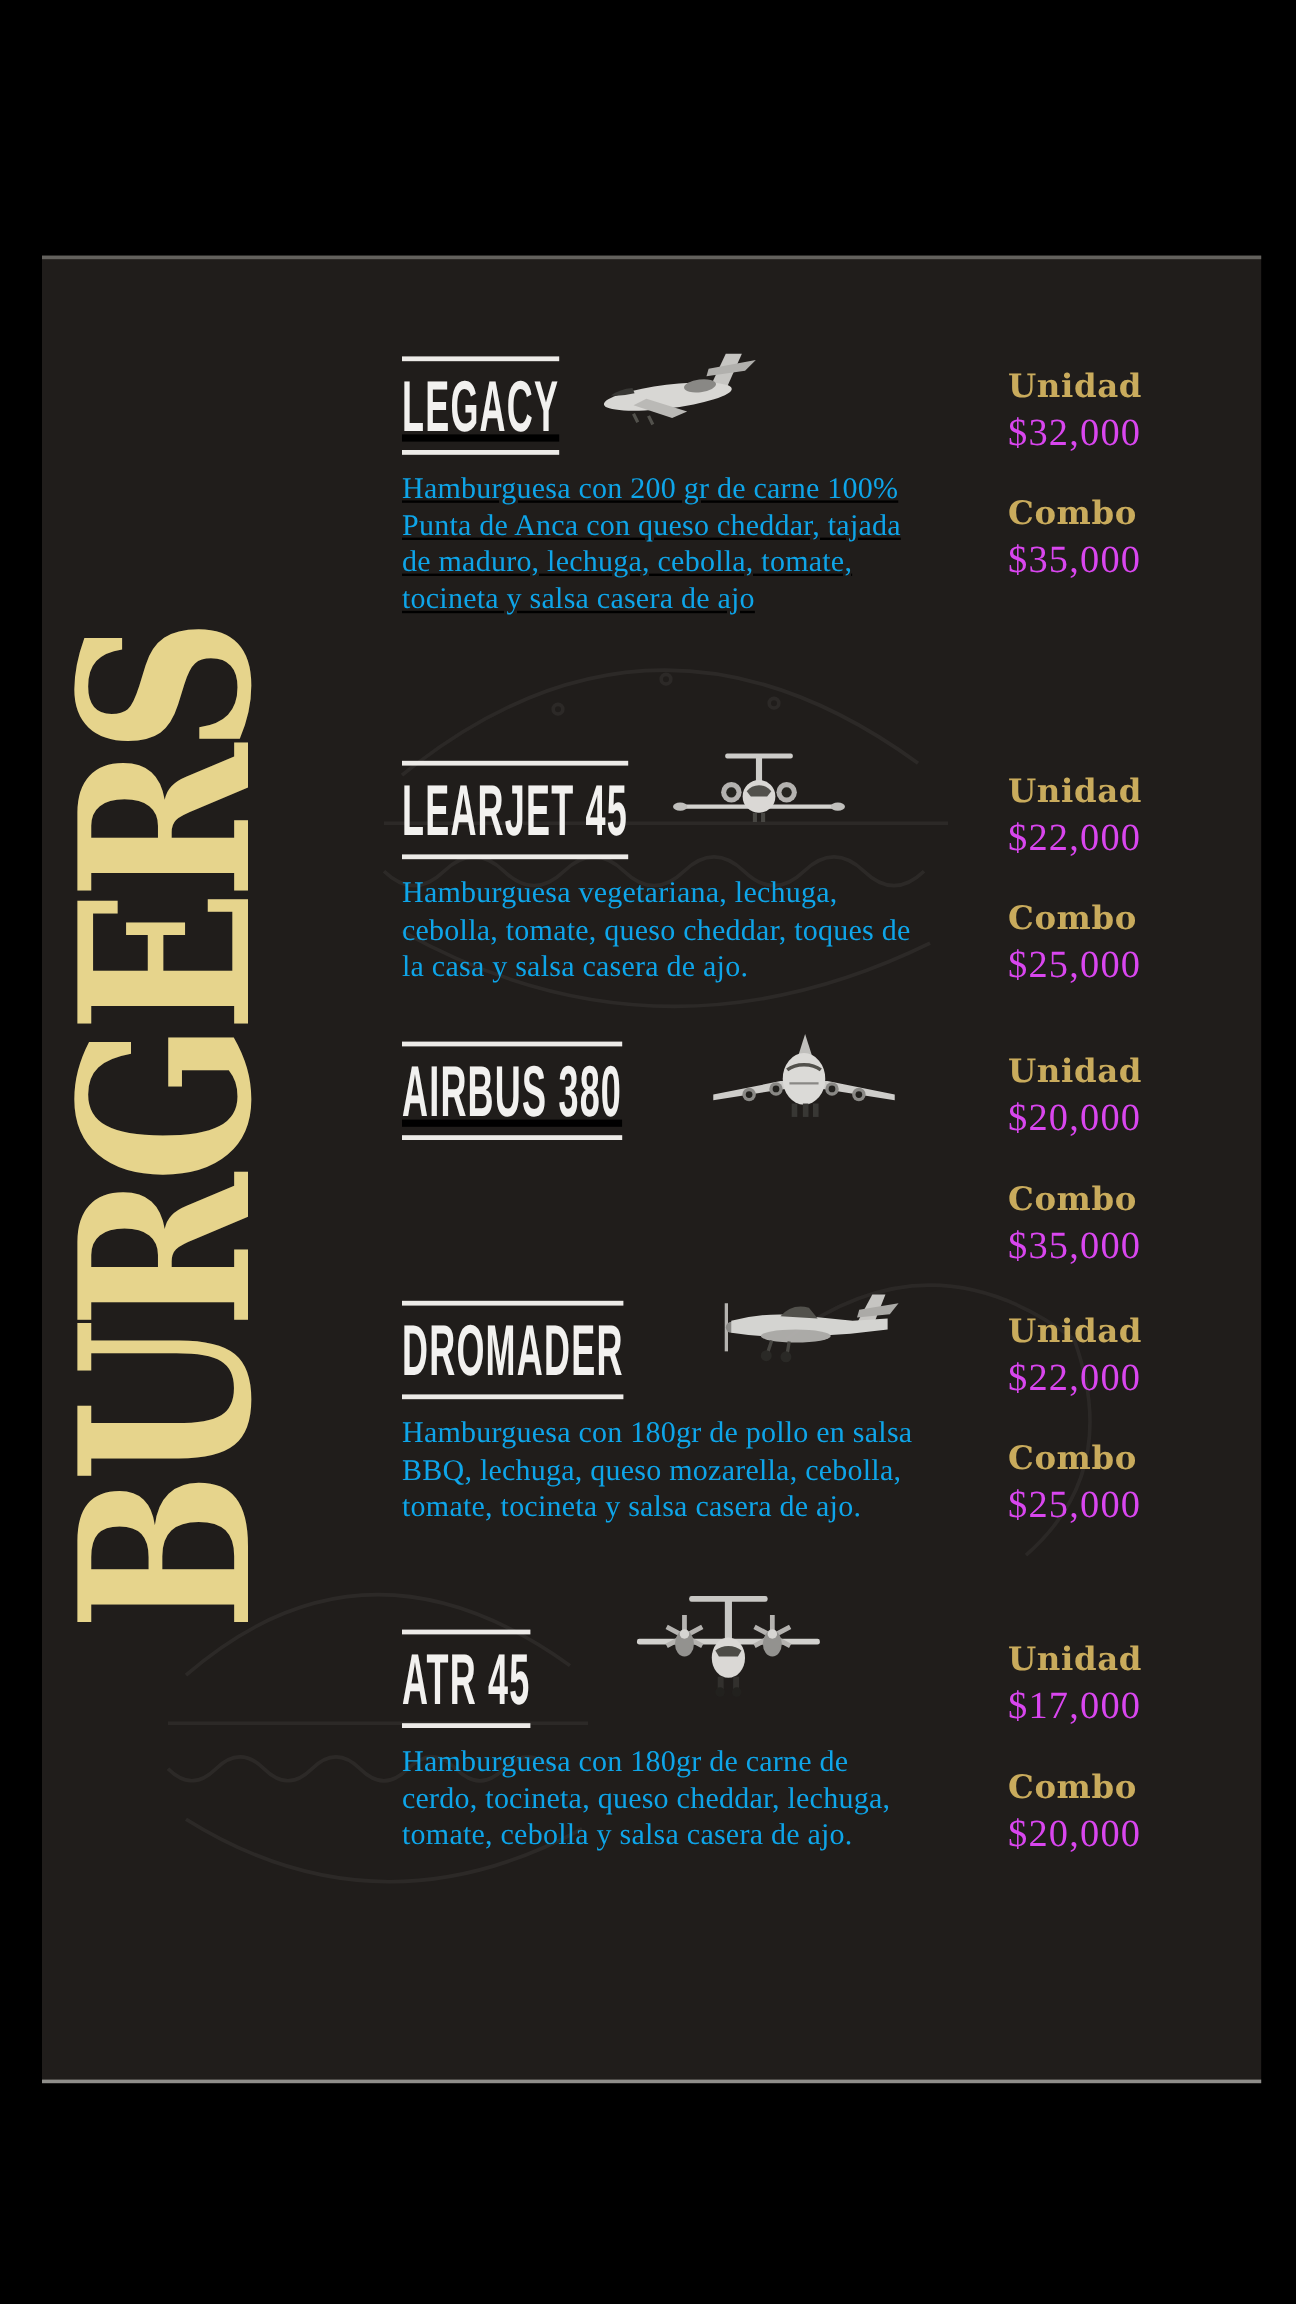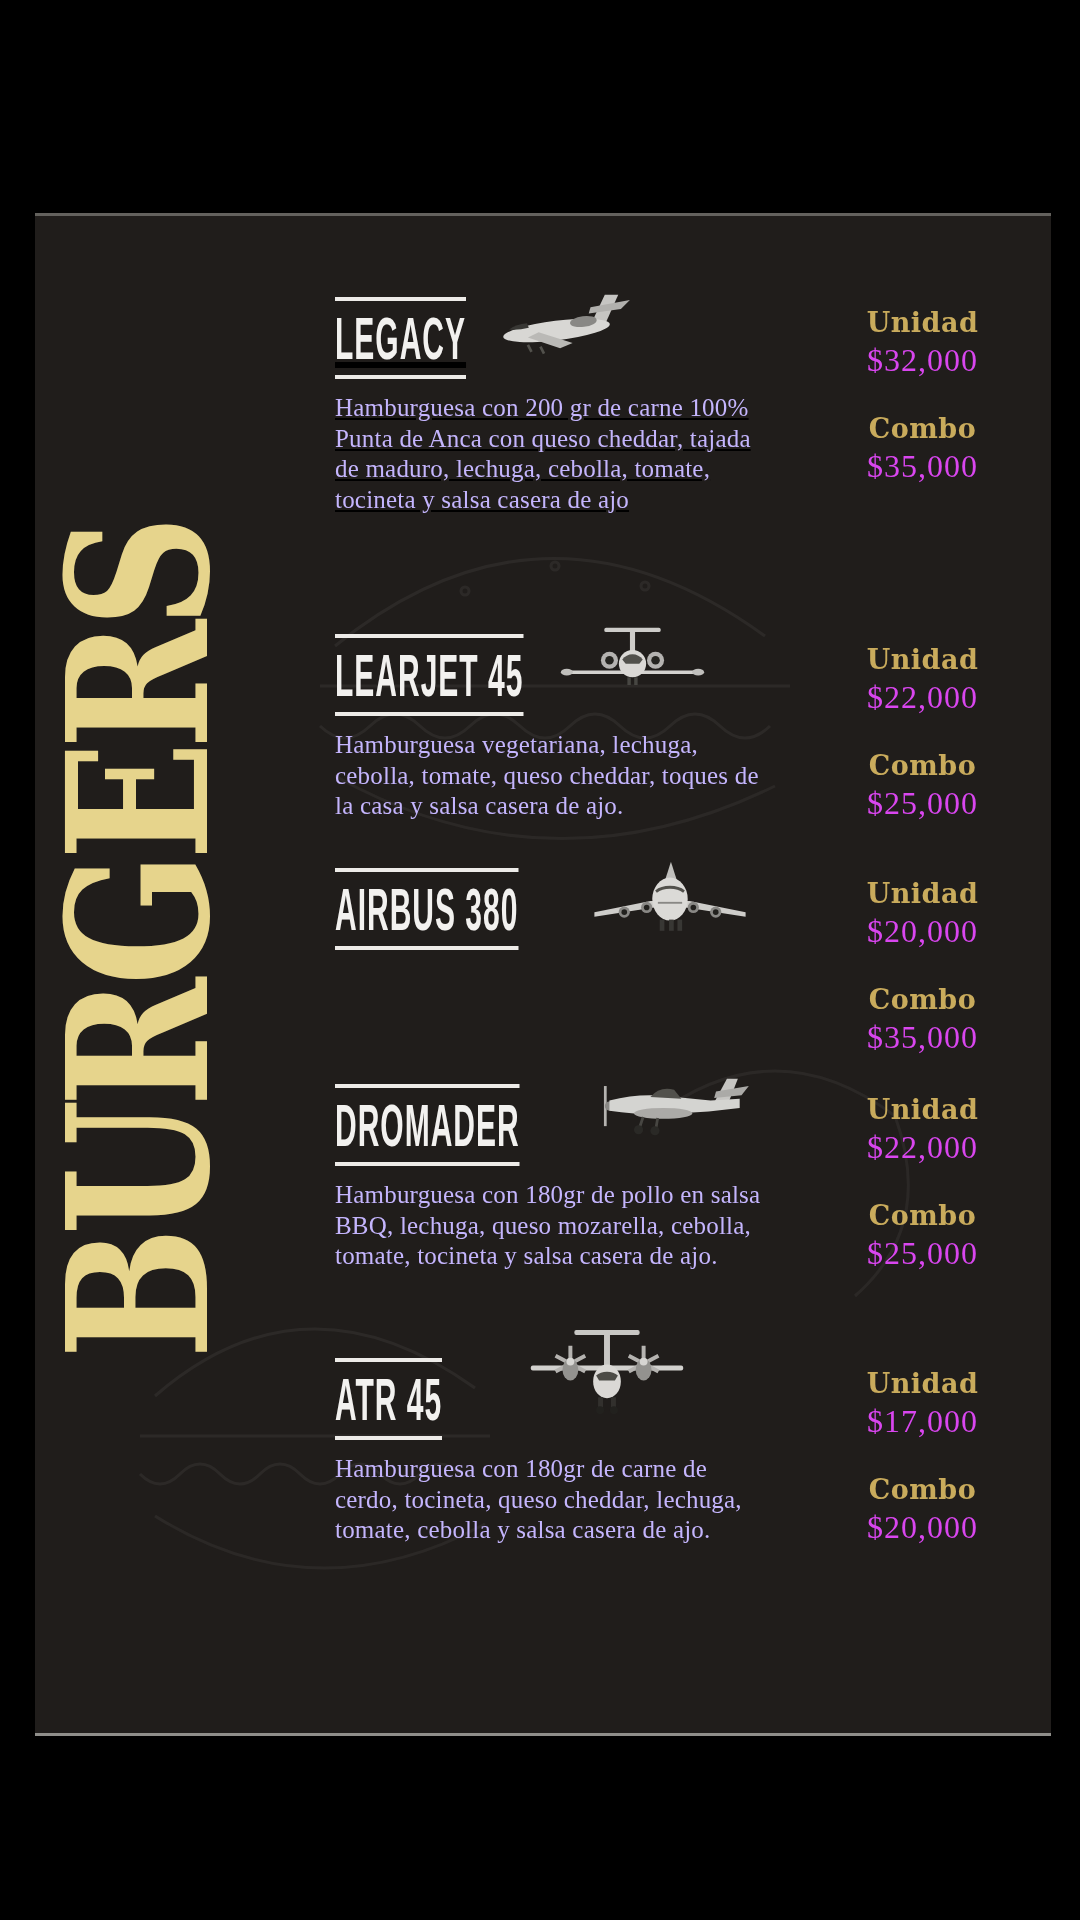--- a/index.html
+++ b/index.html
@@ -11,32 +11,32 @@
   .watermark{position:absolute;inset:0;pointer-events:none;}
 
   
   .vertical-title{position:absolute;left:6px;top:300px;width:196px;height:850px;
         writing-mode:vertical-rl;transform:rotate(180deg) scaleX(1.25);transform-origin:50% 50%;
         font-family:"DejaVu Serif",serif;font-weight:700;font-size:156px;letter-spacing:-8px;
         line-height:196px;text-align:center;color:#e6d48c;}
 
   
   .item{position:absolute;left:300px;width:690px;}
-  .item-1{top:81px;text-decoration:underline;}  .item-2{top:394px;margin-top:24px;}  .item-3{top:652px;}
+  .item-1{top:81px;text-decoration:underline;}  .item-2{top:394px;margin-top:24px;}  .item-3{top:652px;text-decoration:underline;}
   .item-4{top:868px;} .item-5{top:1142px;}
 
   .title-block{width:fit-content;transform:scaleX(0.5);transform-origin:left top;}
   .title-rule{height:4px;background:#edebe8;}
   .item-title{margin:8px 0 6px;font-family:"Liberation Sans",sans-serif;font-weight:700;
         font-size:60px;line-height:1;letter-spacing:2px;color:#f2f1ef;white-space:nowrap;}
 
   .desc{margin:14px 0 0;max-width:432px;font-size:25px;line-height:1.22;
-        color:#c4b5fd;letter-spacing:.2px;}
-
-  .prices{position:absolute;left:505px;top:10px;width:165px;text-align:center;}
+        color:#0ea5e9;letter-spacing:.2px;}
+
+  .prices{position:absolute;left:505px;top:10px;width:165px;}
   .price-group + .price-group{margin-top:34px;}
   .price-label{font-family:"DejaVu Serif",serif;font-weight:700;font-size:27px;
         color:#c9ab5c;letter-spacing:.5px;}
   .price-value{margin-top:4px;font-size:32px;color:#d946ef;letter-spacing:1px;}
 
   .plane{position:absolute;opacity:.95;}
   .plane-1{left:150px;top:-14px;width:152px;height:86px;}
   .plane-2{left:225px;top:-22px;width:145px;height:88px;}
   .plane-3{left:246px;top:-10px;width:178px;height:84px;}
   .plane-4{left:250px;top:-18px;width:180px;height:82px;}

